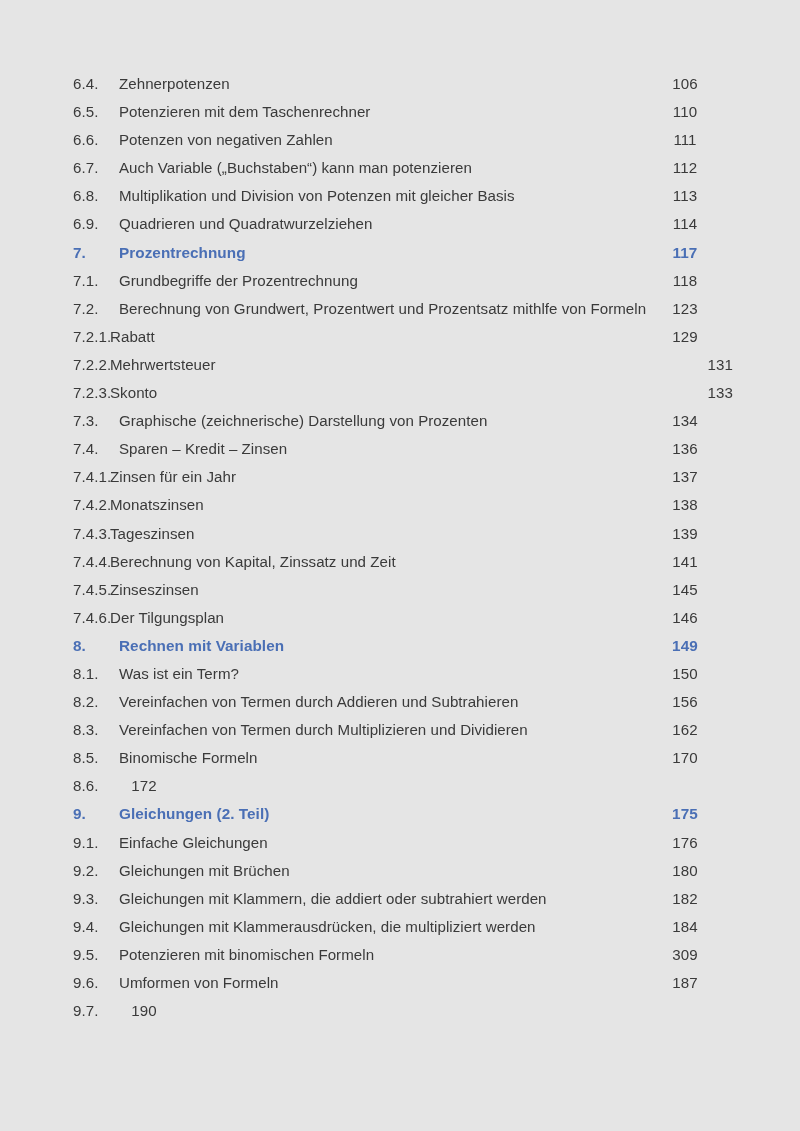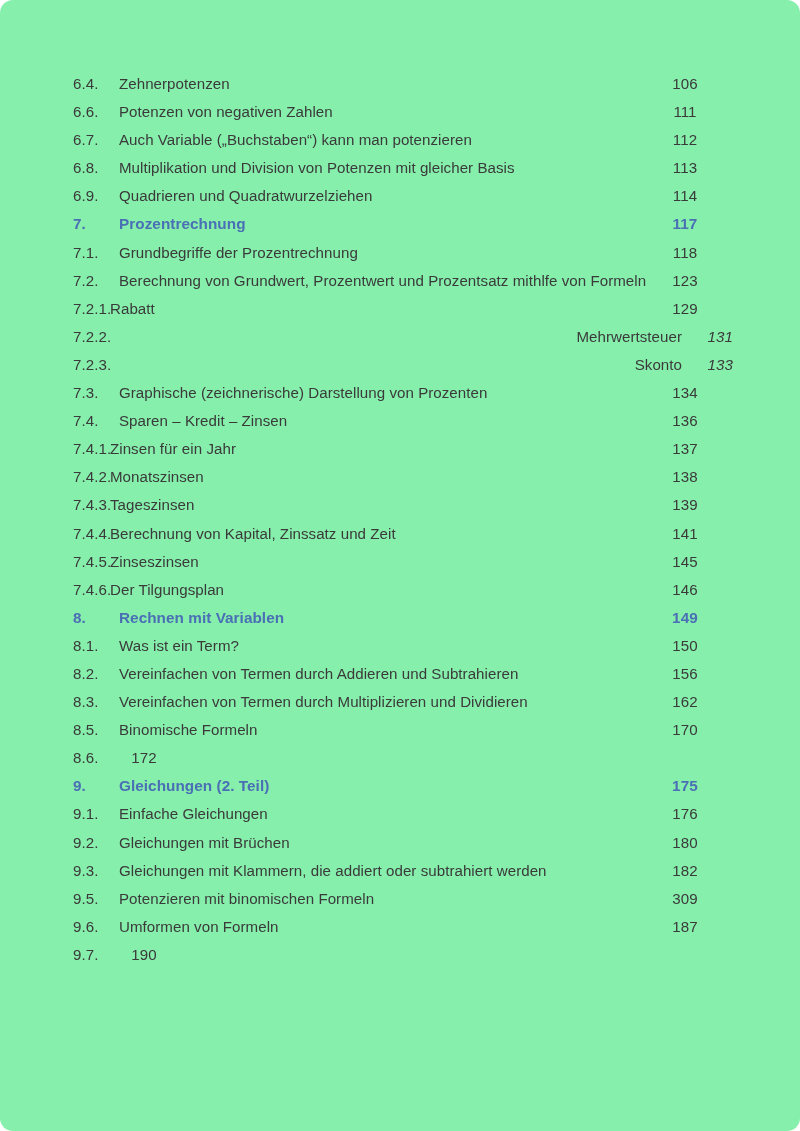--- a/index.html
+++ b/index.html
@@ -12,24 +12,23 @@
     height: 1131px;
     font-family: "Liberation Sans", sans-serif;
     color: #3a3a3a;
     -webkit-font-smoothing: antialiased;
   }
 
   .page {
     position: relative;
     width: 800px;
     height: 1131px;
-    background: #86efac;
+    background: #e5e5e5;
     box-sizing: border-box;
     padding: 70px 67px 0 73px;
-    border-radius: 13px;
   }
 
   .toc {
     width: 627px;       
     position: relative;
   }
 
   
   .toc-row {
     display: flex;
@@ -70,45 +69,48 @@
     font-weight: bold;
     color: #4a6fb5;
     font-size: 15.3px;
   }
 
   
   .toc-row.right-title {
     justify-content: flex-start;
   }
   .toc-row.right-title .row-title {
-    text-align: right;
     padding-right: 8px;
   }
   .toc-row.right-title .row-page {
     width: 33px;
     min-width: 33px;
     text-align: right;
     margin-right: -33px;  
-    font-style: italic;
   }
 
   
   .toc-row .row-page {
     padding-left: 10px;
   }
 </style>
 </head>
 <body>
 
 <div class="page">
   <div class="toc" id="toc-list">
       <div class="toc-row">
         <span class="row-num">6.4.</span>
         <span class="row-title">Zehnerpotenzen</span>
         <span class="row-page">106</span>
+      </div>
+      <div class="toc-row">
+        <span class="row-num">6.5.</span>
+        <span class="row-title">Potenzieren mit dem Taschenrechner</span>
+        <span class="row-page">110</span>
       </div>
       <div class="toc-row">
         <span class="row-num">6.6.</span>
         <span class="row-title">Potenzen von negativen Zahlen</span>
         <span class="row-page">111</span>
       </div>
       <div class="toc-row">
         <span class="row-num">6.7.</span>
         <span class="row-title">Auch Variable („Buchstaben“) kann man potenzieren</span>
         <span class="row-page">112</span>
@@ -236,20 +238,25 @@
         <span class="row-num">9.2.</span>
         <span class="row-title">Gleichungen mit Brüchen</span>
         <span class="row-page">180</span>
       </div>
       <div class="toc-row">
         <span class="row-num">9.3.</span>
         <span class="row-title">Gleichungen mit Klammern, die addiert oder subtrahiert werden</span>
         <span class="row-page">182</span>
       </div>
       <div class="toc-row">
+        <span class="row-num">9.4.</span>
+        <span class="row-title">Gleichungen mit Klammerausdrücken, die multipliziert werden</span>
+        <span class="row-page">184</span>
+      </div>
+      <div class="toc-row">
         <span class="row-num">9.5.</span>
         <span class="row-title">Potenzieren mit binomischen Formeln</span>
         <span class="row-page">309</span>
       </div>
       <div class="toc-row">
         <span class="row-num">9.6.</span>
         <span class="row-title">Umformen von Formeln</span>
         <span class="row-page">187</span>
       </div>
       <div class="toc-row">

